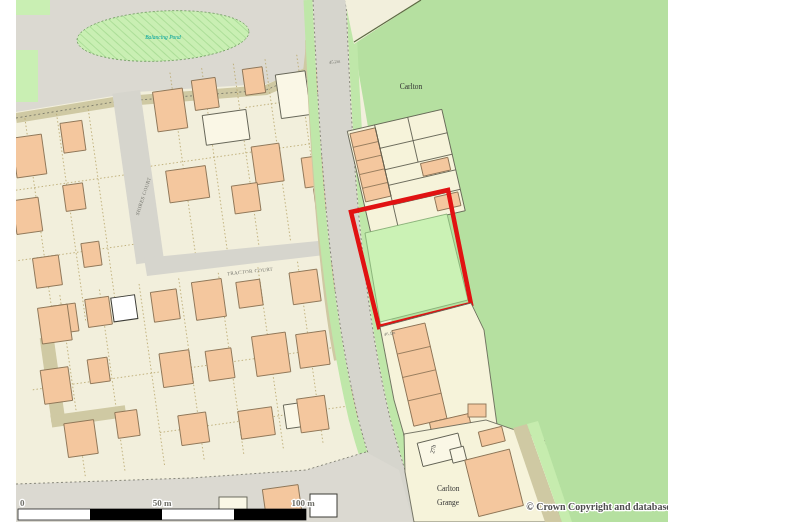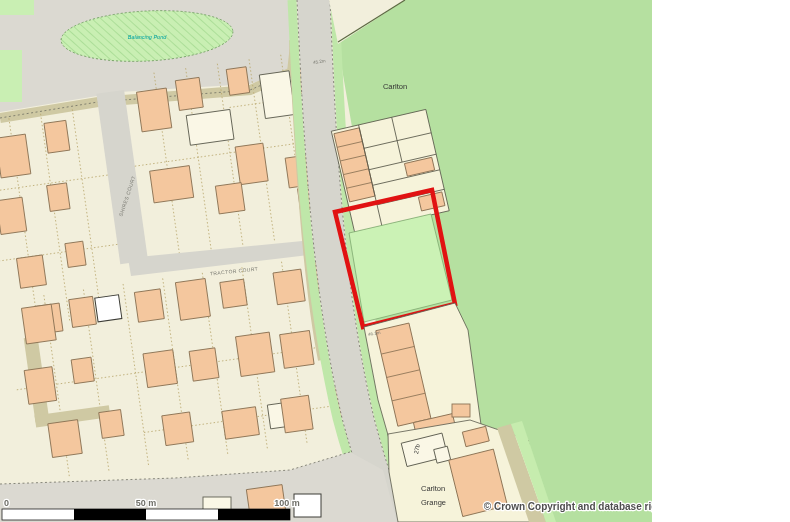--- a/index.html
+++ b/index.html
@@ -1,17 +1,17 @@
 <!DOCTYPE html>
 <html><head>
 <meta charset="utf-8">
 <style>
   html,body{margin:0;padding:0;background:#ffffff;}
   .viewport{position:relative;width:652px;height:522px;overflow:hidden;
-            font-family:Liberation Sans, sans-serif;}
+            font-family:Liberation Serif, serif;padding-left:16px;}
   svg{display:block;}
   
   .bg-cream{fill:#f2efdc;}
   .field{fill:#b5e0a0;}
   .open-grey{fill:#dbd9d1;}
   .road{fill:#d6d5cd;}
   .pond{fill:#c9efb3;}
   .plot-green{fill:#cbf2b5;stroke:#7da86e;stroke-width:.8;}
   .bldg-o{fill:#f4c79e;stroke:#8c7355;stroke-width:.9;}
   .bldg-c{fill:#faf7e6;stroke:#5f5f52;stroke-width:.9;}

